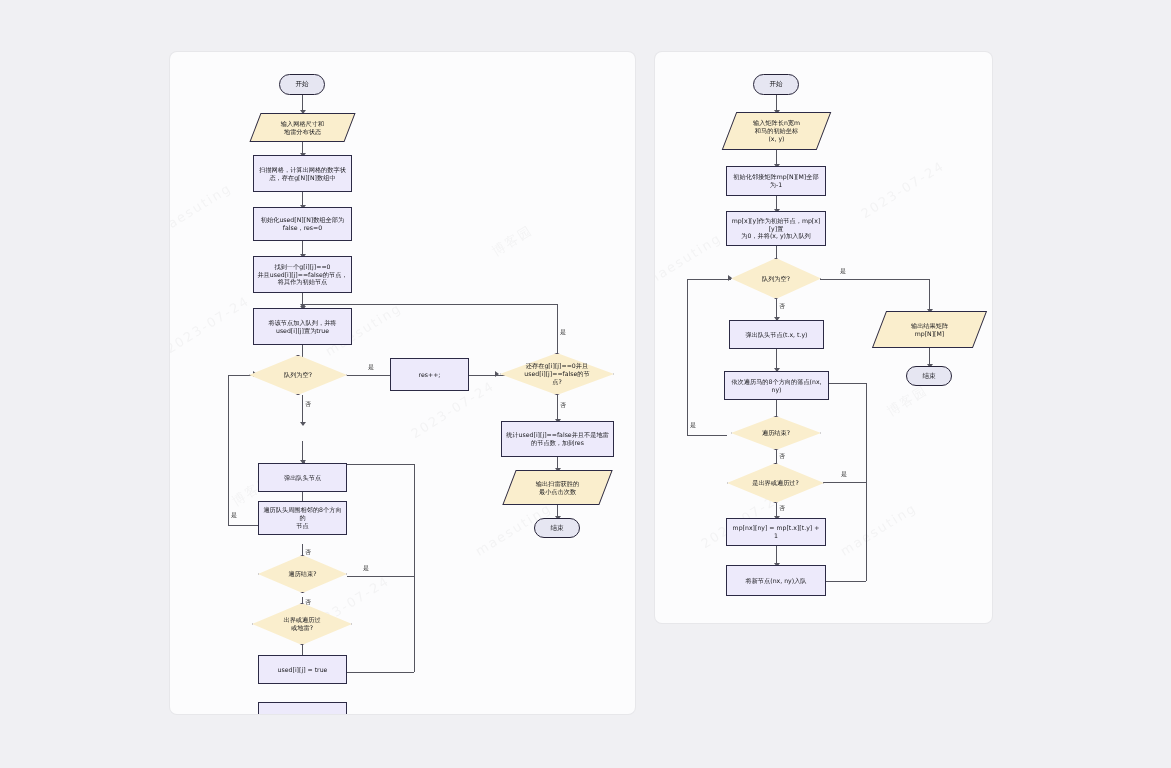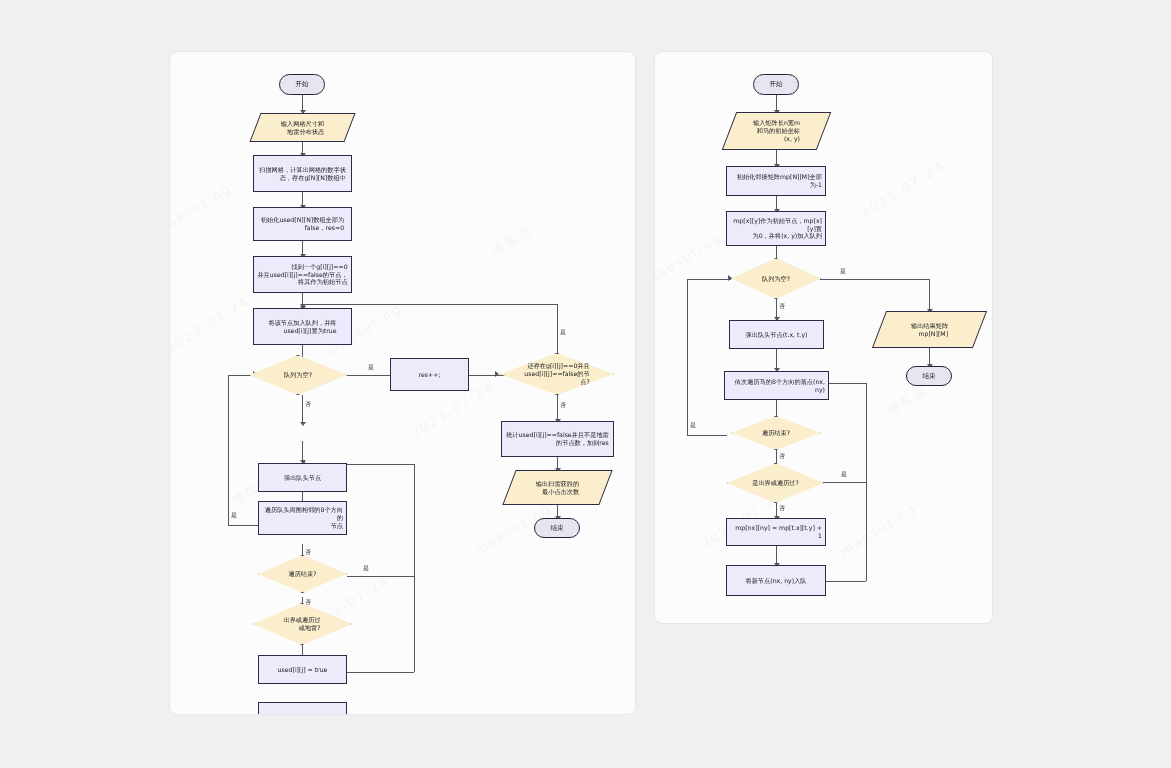--- a/index.html
+++ b/index.html
@@ -40,21 +40,21 @@
   .node {
     position: absolute;
     display: flex;
     align-items: center;
     justify-content: center;
     text-align: center;
     color: #16161a;
     line-height: 1.28;
     z-index: 3;
   }
-  .node span { display: block; padding: 0 3px; text-align: right; }
+  .node span { display: block; padding: 0 3px; }
 
   .terminal {
     background: #e6e6f2;
     border: 1.1px solid #262338;
     border-radius: 999px;
     font-size: 6.6px;
   }
   .process {
     background: #edeafb;
     border: 1.1px solid #2c2a45;

